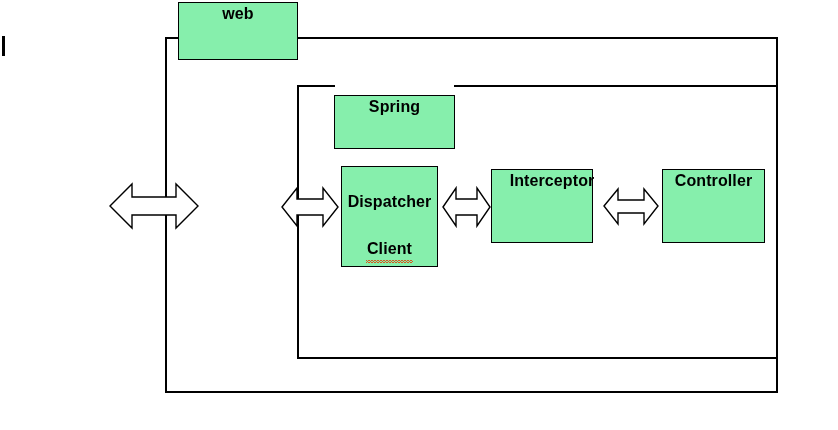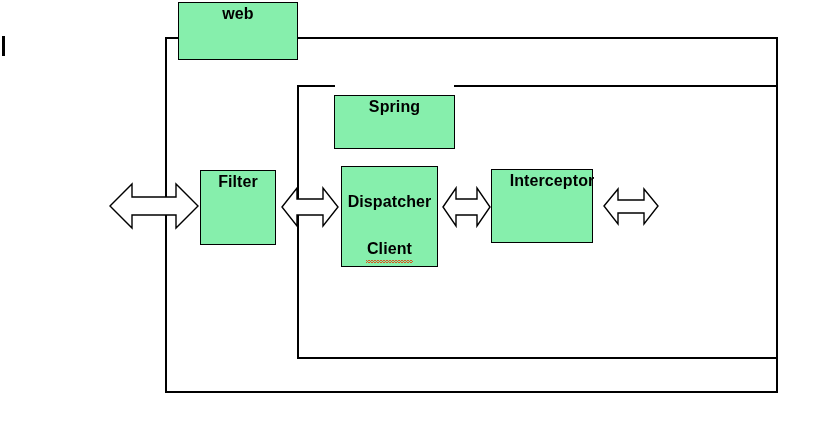--- a/index.html
+++ b/index.html
@@ -86,35 +86,35 @@
 
   <div class="box" style="left:178px; top:2px; width:120px; height:58px;">
     <span class="lbl">web</span>
   </div>
 
   <div class="box" style="left:334px; top:70px; width:121px; height:54px;margin-top:25px;">
     <span class="lbl">Spring</span>
   </div>
 
 
-  <div class="box" style="left:200px; top:170px; width:76px; height:75px;">
-    <span class="lbl">Filter</span>
-  </div>
 
   <div class="box two-line" style="left:341px; top:166px; width:97px; height:101px;">
     <span class="lbl">
       <span>Dispatcher</span><br>
       <span class="squiggle">Client</span>
     </span>
   </div>
 
   <div class="box" style="left:491px; top:169px; width:102px; height:74px;padding-left:20px;">
     <span class="lbl">Interceptor</span>
   </div>
 
+  <div class="box" style="left:662px; top:169px; width:103px; height:74px;">
+    <span class="lbl">Controller</span>
+  </div>
 
   <div class="darrow" style="left:110px; top:176px; width:88px; height:60px;">
     <svg width="88" height="60" viewBox="0 0 88 60">
       <polygon points="0,30 22,8 22,21 66,21 66,8 88,30 66,52 66,39 22,39 22,52" fill="#ffffff" stroke="#000000" stroke-width="1.4" stroke-linejoin="miter"></polygon>
     </svg>
   </div>
 
   <div class="darrow" style="left:282px; top:181px; width:56px; height:52px;">
     <svg width="56" height="52" viewBox="0 0 56 52">
       <polygon points="0,26 15,7 15,18 41,18 41,7 56,26 41,45 41,34 15,34 15,45" fill="#ffffff" stroke="#000000" stroke-width="1.4" stroke-linejoin="miter"></polygon>

